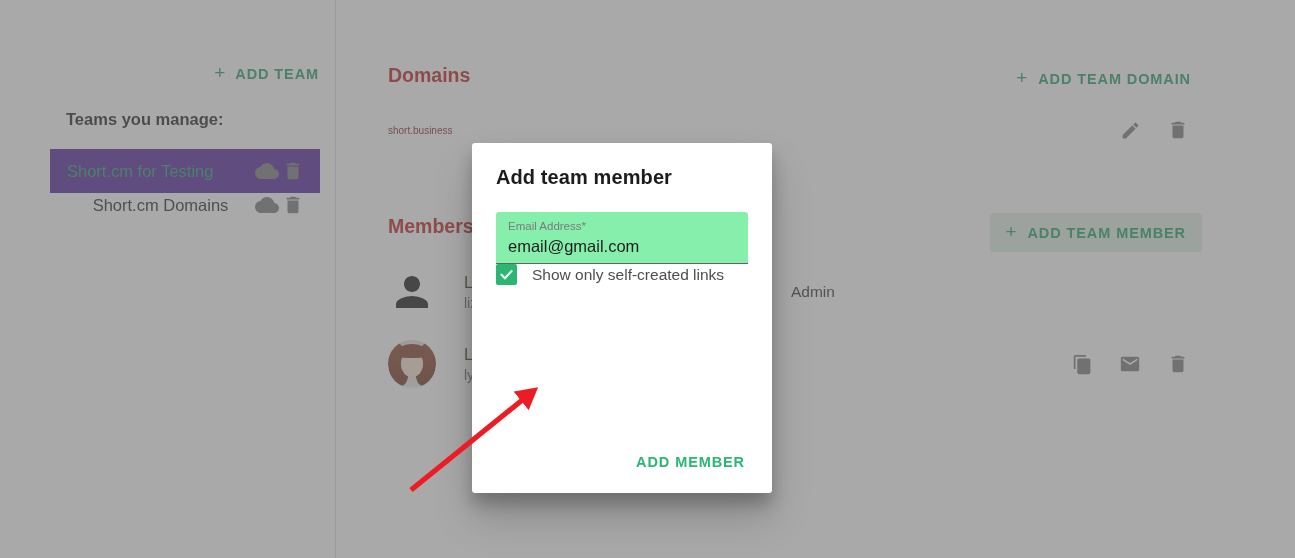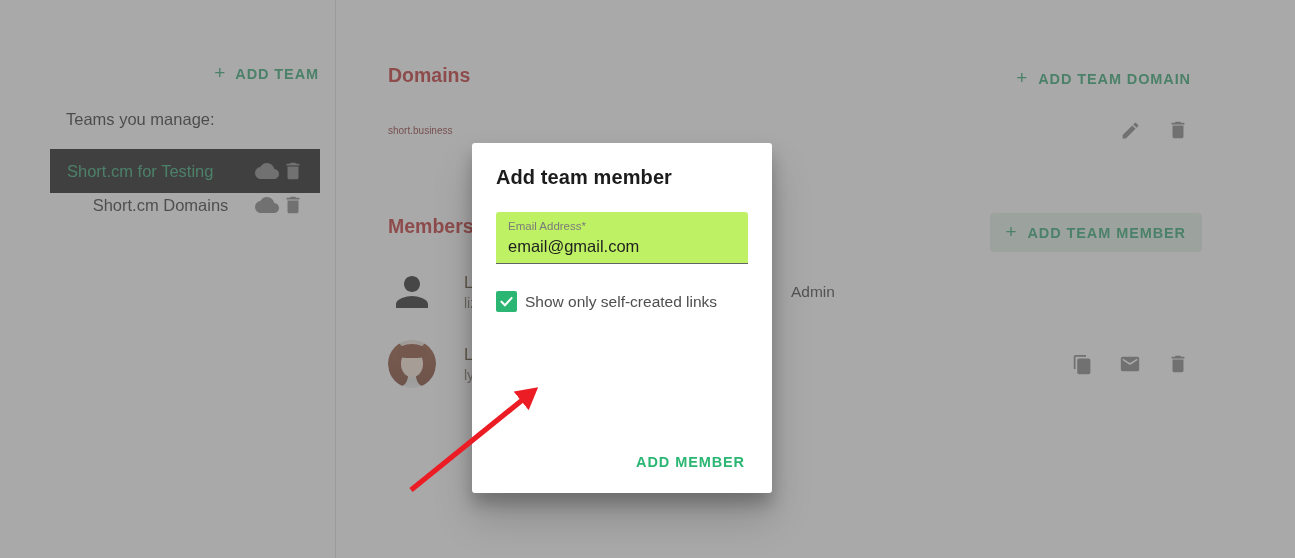--- a/index.html
+++ b/index.html
@@ -52,36 +52,36 @@
     font-weight: normal;
     line-height: 1;
     position: relative;
     top: -1px;
   }
   .teams-title {
     position: absolute;
     left: 66px;
     top: 110px;
     font-size: 16.5px;
-    font-weight: normal;
+    font-weight: bold;
     color: #1c1c1c;
   }
   .team-row {
     position: absolute;
     left: 50px;
     width: 270px;
     height: 44px;
     display: flex;
     align-items: center;
     box-sizing: border-box;
     padding: 0 14px 0 17px;
     cursor: pointer;
   }
   .team-row.selected {
-    background: #000000;
+    background: #4c1d95;
   }
   .team-row .team-name {
     flex: 1;
     font-size: 16.5px;
     color: #232323;
     white-space: nowrap;
   }
   .team-row.selected .team-name {
     color: #1d9b63;
   }
@@ -277,21 +277,21 @@
   #dialog-title {
     font-size: 20px;
     font-weight: bold;
     color: #1c1c1c;
     padding-top: 23px;
     letter-spacing: 0.1px;
   }
   .field {
     position: relative;
     margin-top: 23px;
-    background: #bef264;
+    background: #86efac;
     border-bottom: 1px solid #636363;
     border-radius: 3px 3px 0 0;
     height: 52px;
     box-sizing: border-box;
     padding: 7px 12px 0 12px;
     cursor: text;
   }
   .field-label {
     font-size: 11.5px;
     color: #7b7b7b;
@@ -308,22 +308,21 @@
     top: 25px;
     width: 0;
     height: 0;
     border-left: 5px solid transparent;
     border-right: 5px solid transparent;
     border-top: 5px solid #5c5c5c;
   }
   .checkbox-row {
     display: flex;
     align-items: center;
-    gap: 8px;
-    margin-top: 27px;
+    gap: 15px;
     cursor: pointer;
   }
   .checkbox {
     width: 21px;
     height: 21px;
     border-radius: 2px;
     background: #2bb673;
     display: flex;
     align-items: center;
     justify-content: center;

